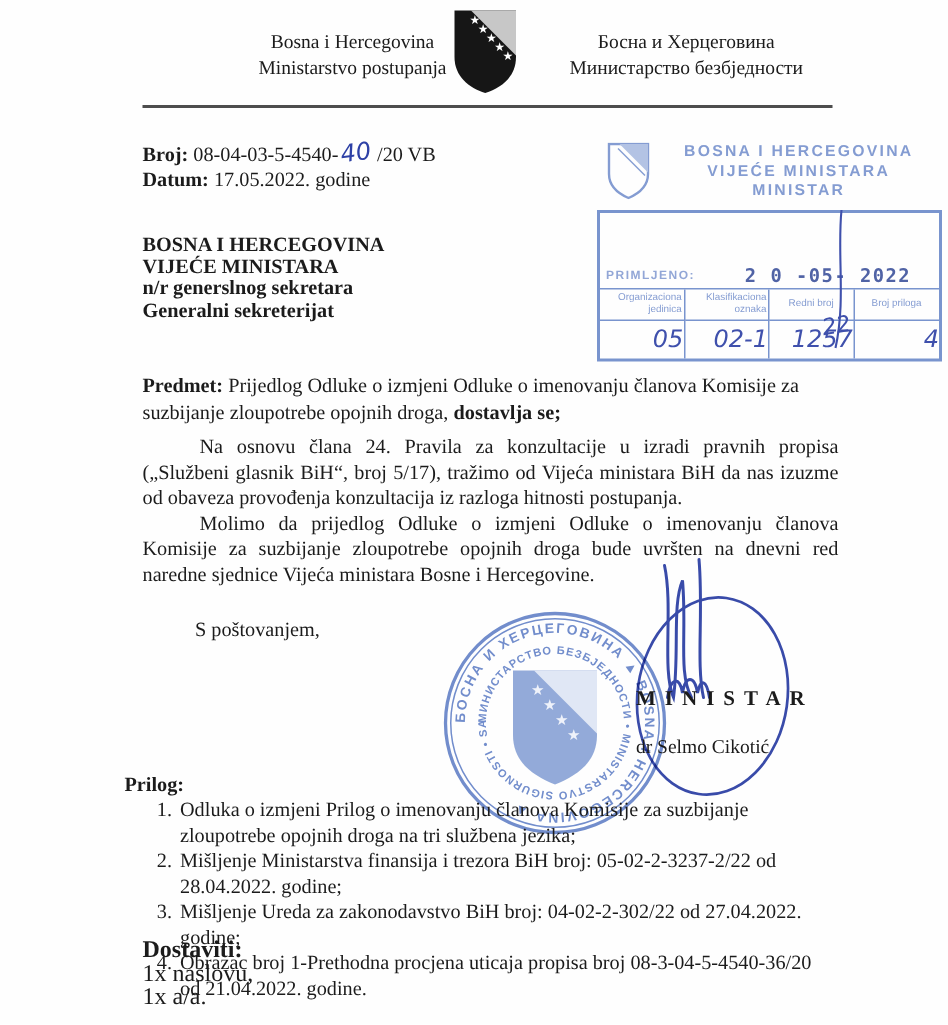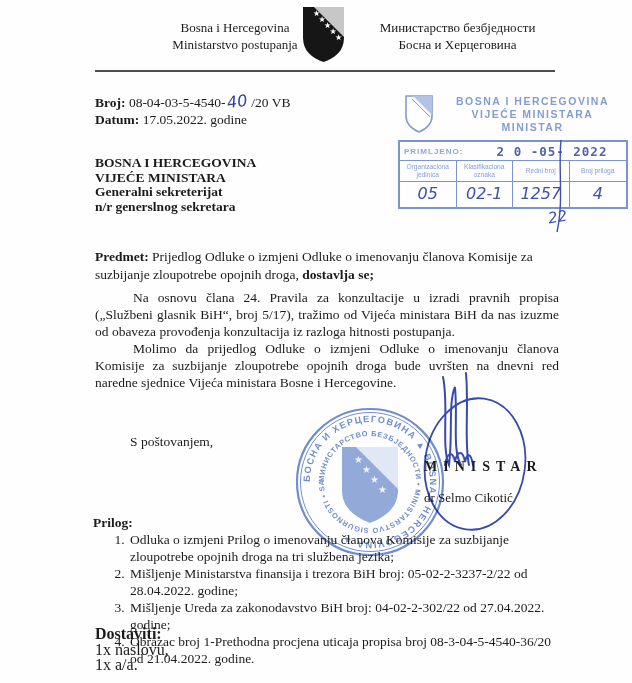--- a/index.html
+++ b/index.html
@@ -27,54 +27,54 @@
                font-size:13.5px; line-height:14.6px; }
 
   
   .rstamp { position:absolute; top:90px; left:398px; width:230px; height:150px;
             color:#6080c5; font-family:"Liberation Sans", sans-serif;
             mix-blend-mode:multiply; opacity:.92; }
   .rstamp-head { display:flex; align-items:center; gap:5px; height:50px; padding:2px 2px 4px 6px; }
   .rstamp-org { flex:1; text-align:center; font-weight:bold; font-size:10.5px;
                 line-height:13px; letter-spacing:1.5px; color:#7b95cf; }
   .rstamp-tbl { border:2px solid #6e8ccb; }
-  .rstamp-row1 { display:flex; align-items:center; border-bottom:1.5px solid #6e8ccb; height:19px; }
+  .rstamp-row1 { display:flex; align-items:center; border-bottom:1.5px solid #6e8ccb; height:19px;margin-top:32px; }
   .rstamp-rec-label { font-size:8px; font-weight:bold; letter-spacing:1px; padding-left:4px;
                       color:#8aa0d4; width:78px; }
   .rstamp-date { flex:1; text-align:center; font-family:"DejaVu Sans Mono", monospace;
                  font-weight:bold; font-size:12.5px; color:#41559f; letter-spacing:1px; }
   .rstamp-cols { display:flex; }
-  .rstamp-cols .cell { width:56.5px; border-right:1.5px solid #6e8ccb; text-align:center; }
+  .rstamp-cols .cell { width:56.5px; border-right:1.5px solid #6e8ccb; text-align:right; }
   .rstamp-cols .cell:last-child { border-right:none; }
   .hdr-cell { font-size:6.6px; line-height:7.6px; padding:2px 1px; color:#7b95cf; height:21px;
               border-bottom:1.5px solid #6e8ccb; display:flex; align-items:center; justify-content:center; }
   .val-cell { height:25px; font-size:16px; line-height:24px; }
   .rstamp-extra { position:absolute; top:118px; left:150px; font-size:15px;
                   transform:rotate(-10deg); }
   .rstamp-pen { position:absolute; top:0; left:0; pointer-events:none; }
 
   
   .subject { position:absolute; top:248px; left:95px; width:464px;
              font-size:13.5px; line-height:17.5px; }
   .bodytxt { position:absolute; top:290px; left:95px; width:464px;
              font-size:13.5px; line-height:16.9px; text-align:justify; }
   .bodytxt p { text-indent:38px; }
-  .closing { position:absolute; top:434px; left:130px; font-size:13.5px; }
+  .closing { position:absolute; top:412px; left:130px; font-size:13.5px; }
 
   
   .round-stamp { position:absolute; top:405px; left:276px; width:192px; height:155px;
                  mix-blend-mode:multiply; opacity:.88; }
   .sig { position:absolute; top:363px; left:405px; width:160px; height:170px;
          mix-blend-mode:multiply; opacity:.95; }
   .minister { position:absolute; top:459px; left:424px; font-weight:bold;
               font-size:14px; letter-spacing:6px; }
   .minister-name { position:absolute; top:490px; left:424px; font-size:13px; }
 
   
-  .prilog { position:absolute; top:514px; left:93px; width:472px; font-size:13.5px; line-height:17px; }
+  .prilog { position:absolute; top:514px; left:83px; width:472px; font-size:13.5px; line-height:17px; }
   .prilog ol { margin:0; padding-left:35px; }
   .prilog li { padding-left:2px; }
   .dostaviti { position:absolute; top:626px; left:95px; font-size:16px; line-height:15.5px; }
 </style>
 </head>
 <body>
 
 <div class="doc">
 
   <div class="hdr-left">
@@ -86,39 +86,39 @@
     <path d="M3,1 H44 V32 C44,45 34.5,52.5 23.5,56 C12.5,52.5 3,45 3,32 Z" fill="#161616"></path>
     <polygon points="14,1 44,1 44,31" fill="#c7c7c7"></polygon>
     <text x="13" y="10" font-size="8" fill="#ffffff">★</text>
     <text x="18.5" y="16" font-size="8" fill="#ffffff">★</text>
     <text x="24" y="22" font-size="8" fill="#ffffff">★</text>
     <text x="29.5" y="28" font-size="8" fill="#ffffff">★</text>
     <text x="35" y="34" font-size="8" fill="#ffffff">★</text>
   </svg>
 
   <div class="hdr-right">
+    <div>Босна и Херцеговина</div>
     <div>Министарство безбједности</div>
-    <div>Босна и Херцеговина</div>
   </div>
 
   <div class="rule"></div>
 
   <div class="meta">
     <div><span class="b">Broj:</span>
       <span>08-04-03-5-4540-</span><span class="hw hw-broj">40</span>
       <span>/20 VB</span></div>
     <div><span class="b">Datum:</span>
       <span>17.05.2022. godine</span></div>
   </div>
 
   <div class="recipient">
     <div>BOSNA I HERCEGOVINA</div>
     <div>VIJEĆE MINISTARA</div>
+    <div>n/r generslnog sekretara</div>
     <div>Generalni sekreterijat</div>
-    <div>n/r generslnog sekretara</div>
   </div>
 
   <div class="rstamp">
     <div class="rstamp-head">
       <svg width="30" height="38" viewBox="0 0 30 38">
         <path d="M2,1 H28 V21 C28,29 22,34 15,37 C8,34 2,29 2,21 Z" fill="none" stroke="#7b95cf" stroke-width="1.6"></path>
         <polygon points="9,1 28,1 28,20" fill="#aebfe3"></polygon>
         <path d="M8,4 L26,22" stroke="#7b95cf" stroke-width="1"></path>
       </svg>
       <div class="rstamp-org">

